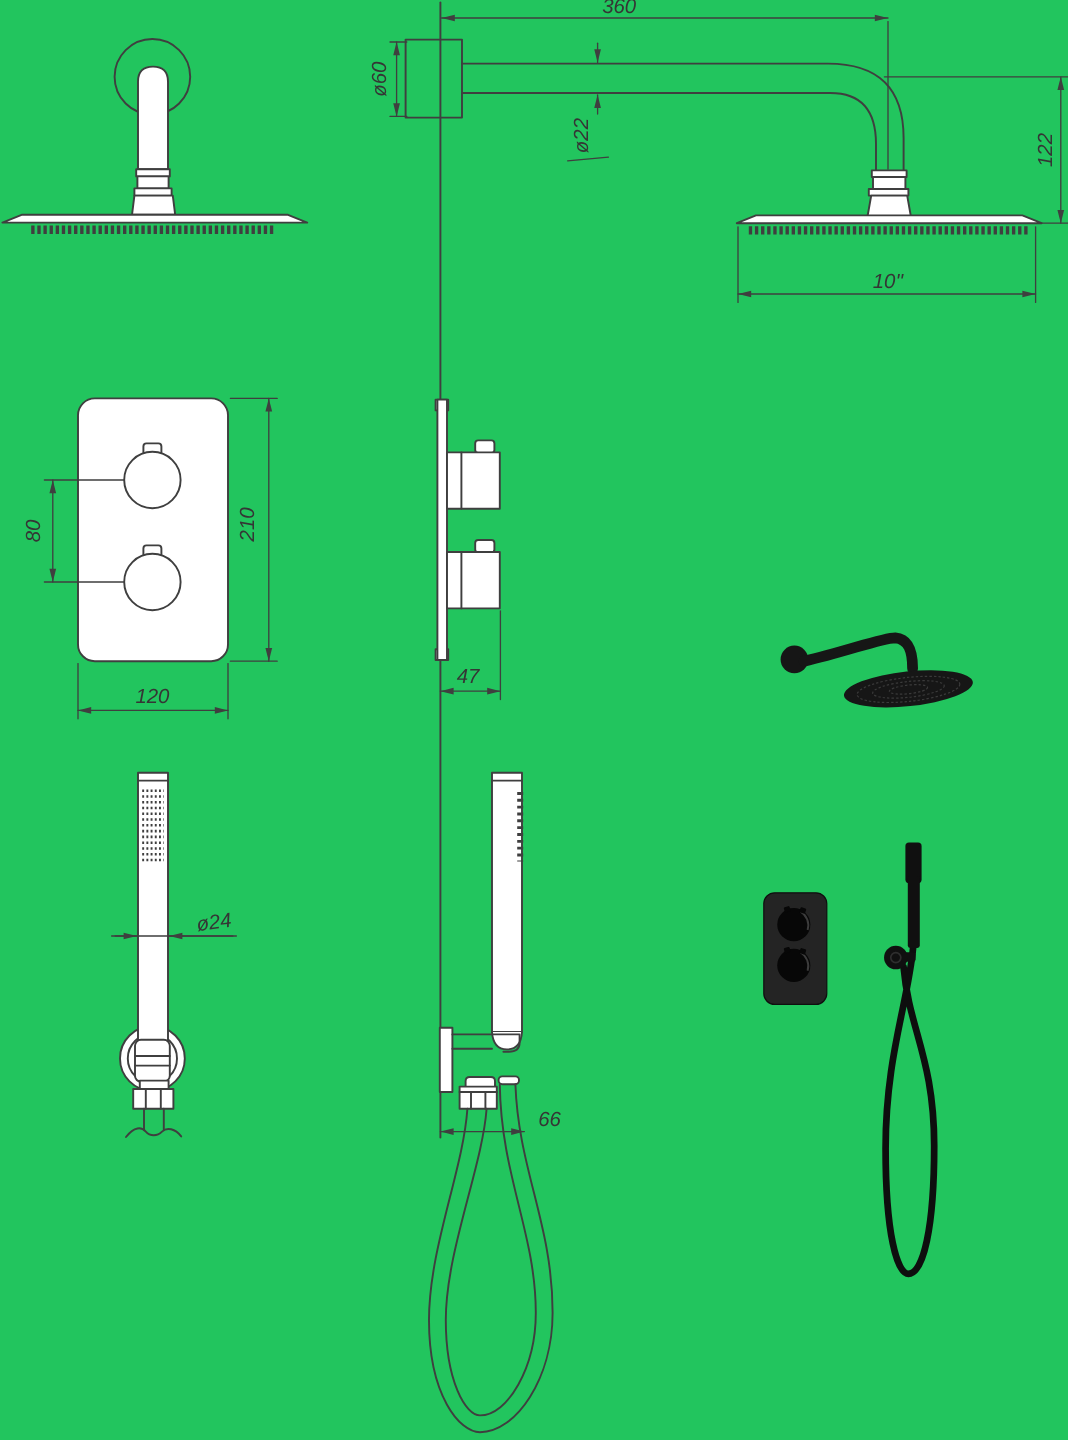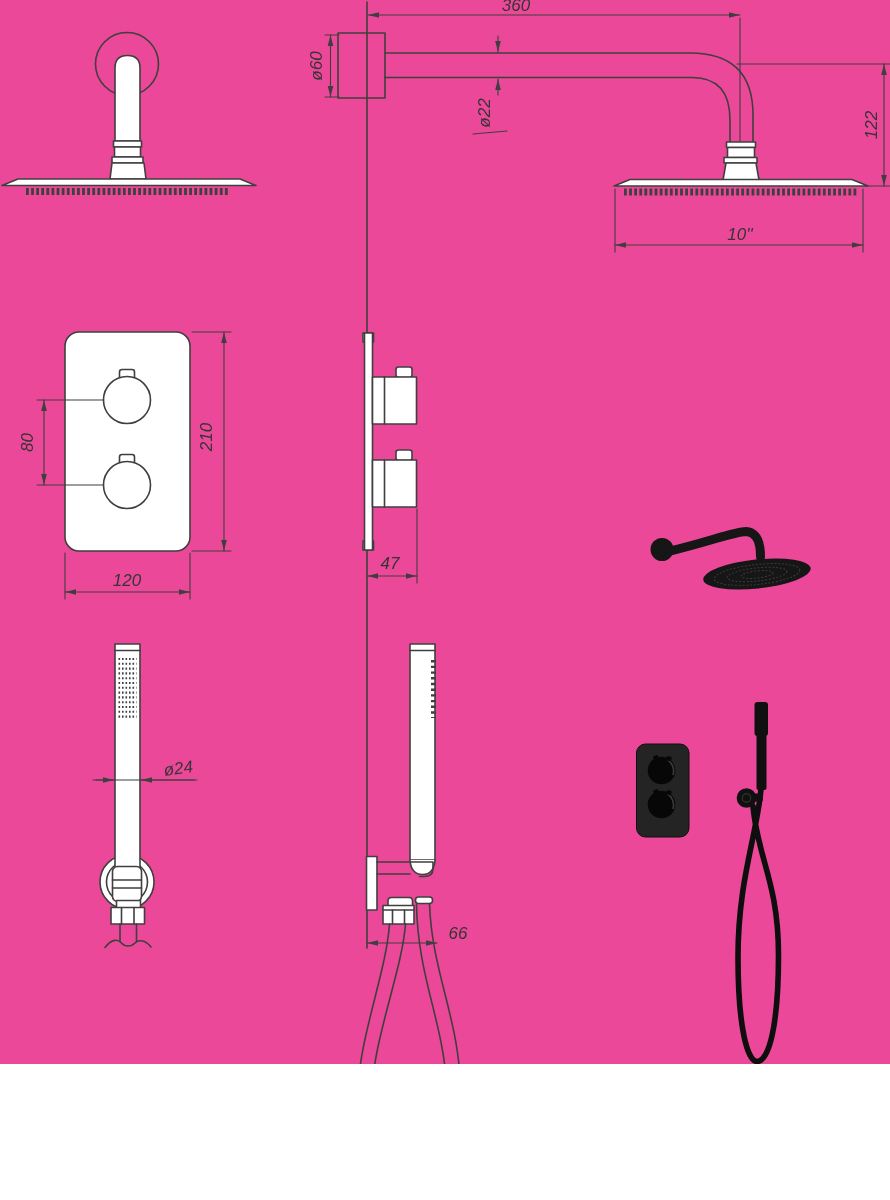--- a/index.html
+++ b/index.html
@@ -1,16 +1,16 @@
 <!DOCTYPE html>
 <html><head>
 <meta charset="utf-8">
 <style>
   html,body{margin:0;padding:0;background:#fff;}
-  .page{position:relative;width:890px;height:1064px;background:#ec4899;overflow:hidden;}
+  .page{position:relative;width:890px;height:1200px;background:#22c55e;overflow:hidden;}
   svg{display:block}
   .ln{fill:none;stroke:#3f3f3f;stroke-width:1.6;stroke-linecap:round;stroke-linejoin:round}
   .lnf{fill:#ffffff;stroke:#3f3f3f;stroke-width:1.6;stroke-linejoin:round}
   .dim{fill:none;stroke:#3f3f3f;stroke-width:1.1;stroke-linecap:round}
   .noz{fill:none;stroke:#3f3f3f}
   .dtxt{font:italic 17px "Liberation Sans", sans-serif;fill:#353535}
   .blk{fill:#161616;stroke:none}
 </style>
 </head>
 <body>

